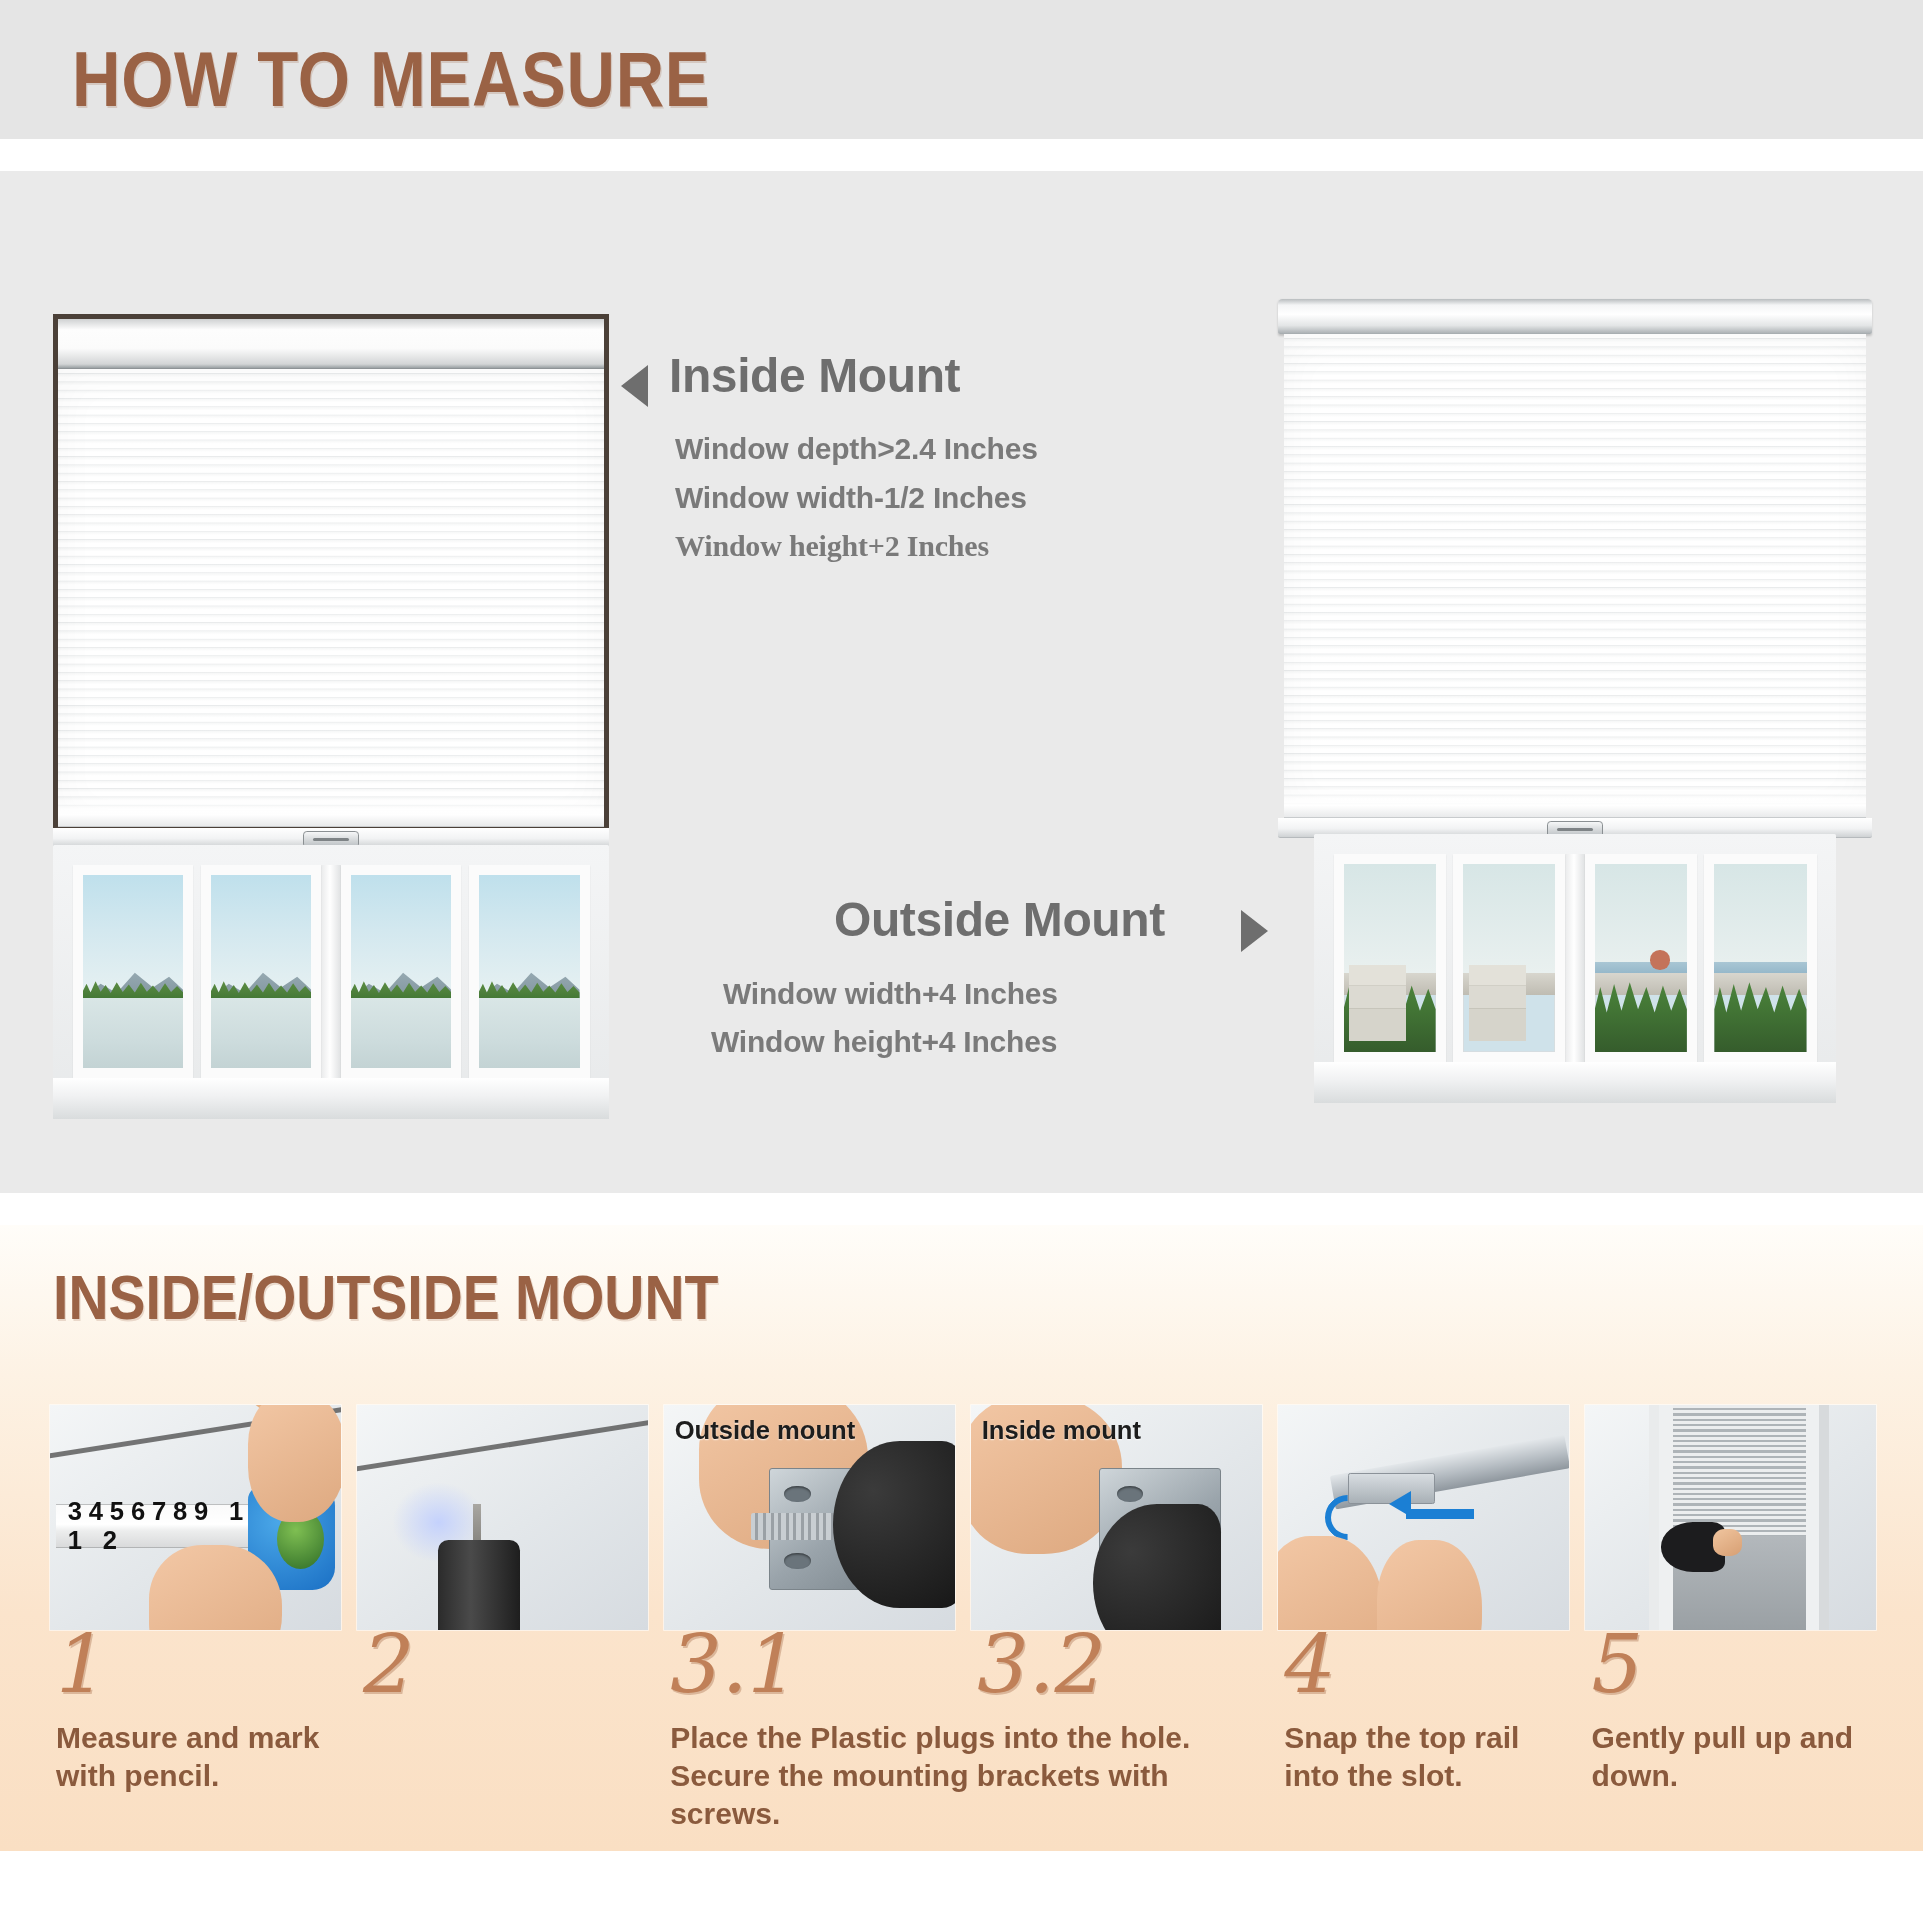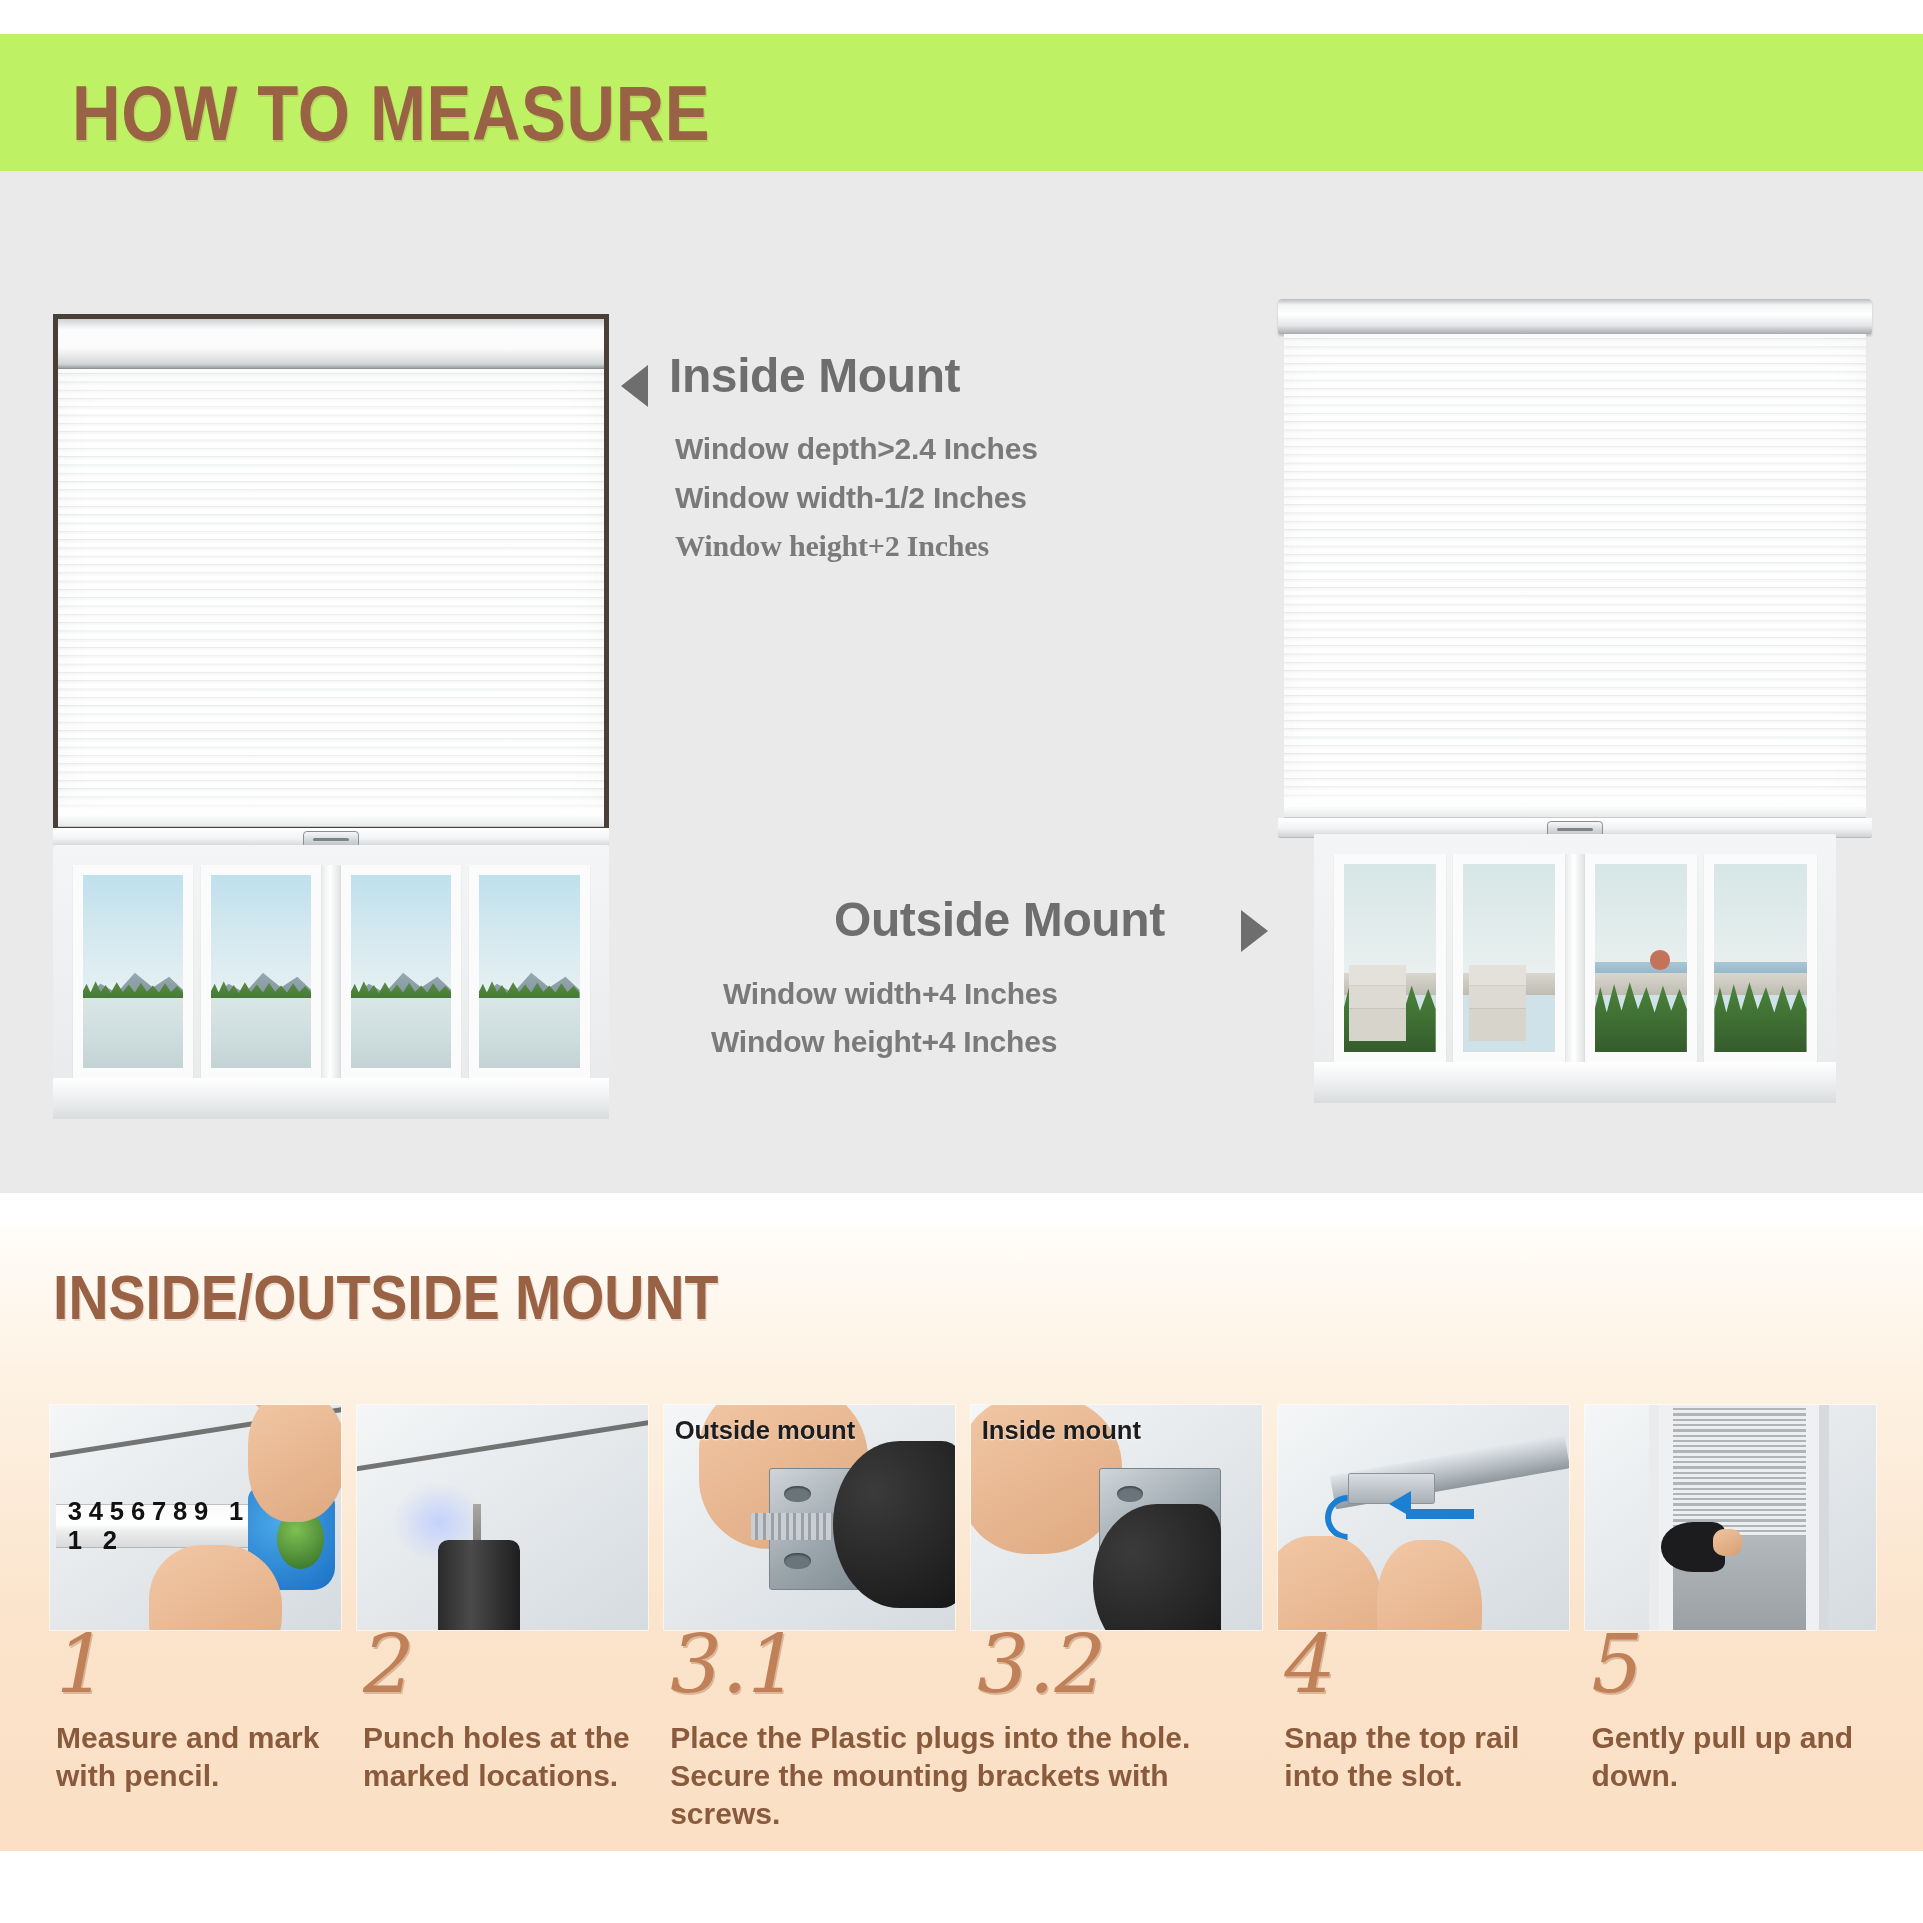--- a/index.html
+++ b/index.html
@@ -7,22 +7,21 @@
   body {
     font-family: "Liberation Sans", sans-serif;
     background: #ffffff;
     position: relative;
     overflow: hidden;
   }
 
   
   #title-bar {
     position: absolute; left: 0; top: 0; width: 1924px; height: 139px;
-    background: #bef264;
-    margin-top: 34px;
+    background: #e5e5e5;
   }
   #page-title {
     position: absolute; left: 72px; top: 38px;
     font-size: 78px; line-height: 83px;
     font-weight: bold;
     color: #9a6245;
     letter-spacing: 0.8px;
     transform: scaleX(0.86);
     transform-origin: left center;
     white-space: nowrap;
@@ -389,21 +388,20 @@
 
     <div class="step">
       <div class="thumb">
         <div class="t-wall"></div>
         <div class="t-diag" style="top:16%;"></div>
         <div class="glow"></div>
         <div class="bit"></div>
         <div class="drill"></div>
       </div>
       <div class="step-num">2</div>
-      <div class="step-cap">Punch holes at the marked locations.</div>
     </div>
 
     <div class="step">
       <div class="thumb">
         <div class="t-wall"></div>
         <div class="hand" style="left:12%; top:-10%; width:58%; height:74%;"></div>
         <div class="bracket">
           <div class="hole" style="left:12%; top:14%;"></div>
           <div class="hole" style="left:12%; top:70%;"></div>
         </div>

